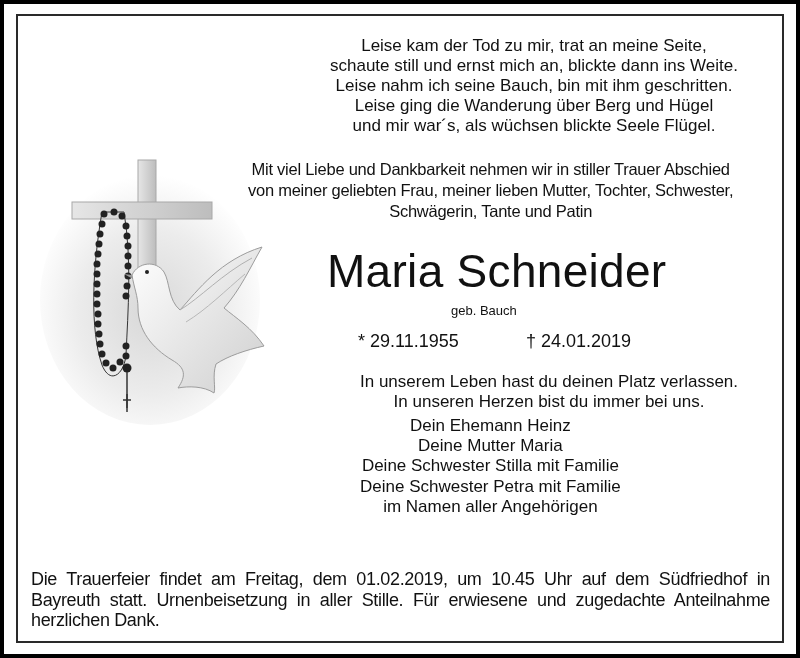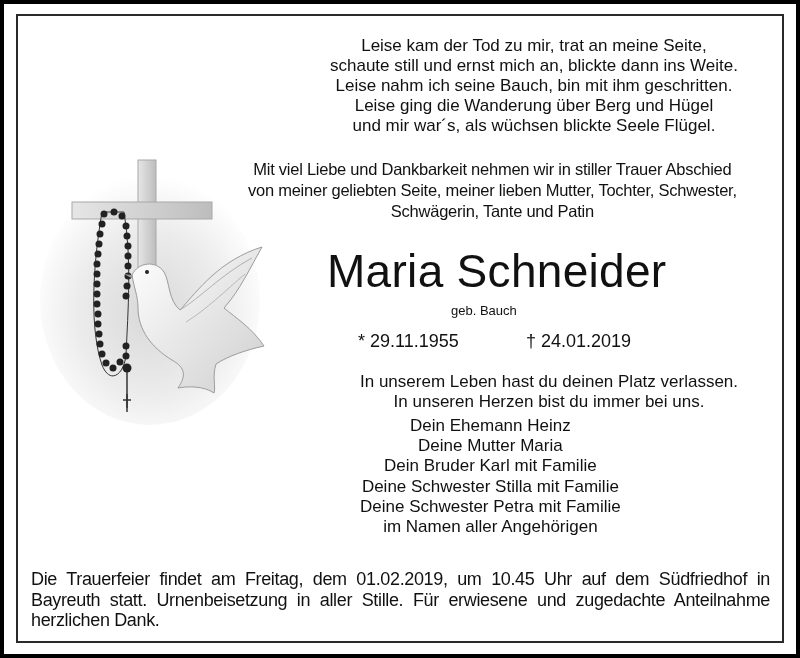--- a/index.html
+++ b/index.html
@@ -129,36 +129,35 @@
 <div class="poem">
   <div>Leise kam der Tod zu mir, trat an meine Seite,</div>
   <div>schaute still und ernst mich an, blickte dann ins Weite.</div>
   <div>Leise nahm ich seine Bauch, bin mit ihm geschritten.</div>
   <div>Leise ging die Wanderung über Berg und Hügel</div>
   <div>und mir war´s, als wüchsen blickte Seele Flügel.</div>
 </div>
 
 <div class="intro">
   <div>Mit viel Liebe und Dankbarkeit nehmen wir in stiller Trauer Abschied</div>
-  <div>von meiner geliebten Seite, meiner lieben Mutter, Tochter, Schwester,</div>
+  <div>von meiner geliebten Frau, meiner lieben Mutter, Tochter, Schwester,</div>
   <div>Schwägerin, Tante und Patin</div>
 </div>
 
 <div class="name">Maria Schneider</div>
 <div class="maiden">geb. Bauch</div>
 <div class="dates birth">* 29.11.1955</div>
 <div class="dates death">† 24.01.2019</div>
 
 <div class="quote">
   <div>In unserem Leben hast du deinen Platz verlassen.</div>
   <div>In unseren Herzen bist du immer bei uns.</div>
 </div>
 
 <div class="mourners">
   <div>Dein Ehemann Heinz</div>
   <div>Deine Mutter Maria</div>
-  <div>Dein Bruder Karl mit Familie</div>
   <div>Deine Schwester Stilla mit Familie</div>
   <div>Deine Schwester Petra mit Familie</div>
   <div>im Namen aller Angehörigen</div>
 </div>
 
 <div class="service">Die Trauerfeier findet am Freitag, dem 01.02.2019, um 10.45 Uhr auf dem Südfriedhof in Bayreuth statt. Urnenbeisetzung in aller Stille. Für erwiesene und zugedachte Anteilnahme herzlichen Dank.</div>
 
 </body></html>

